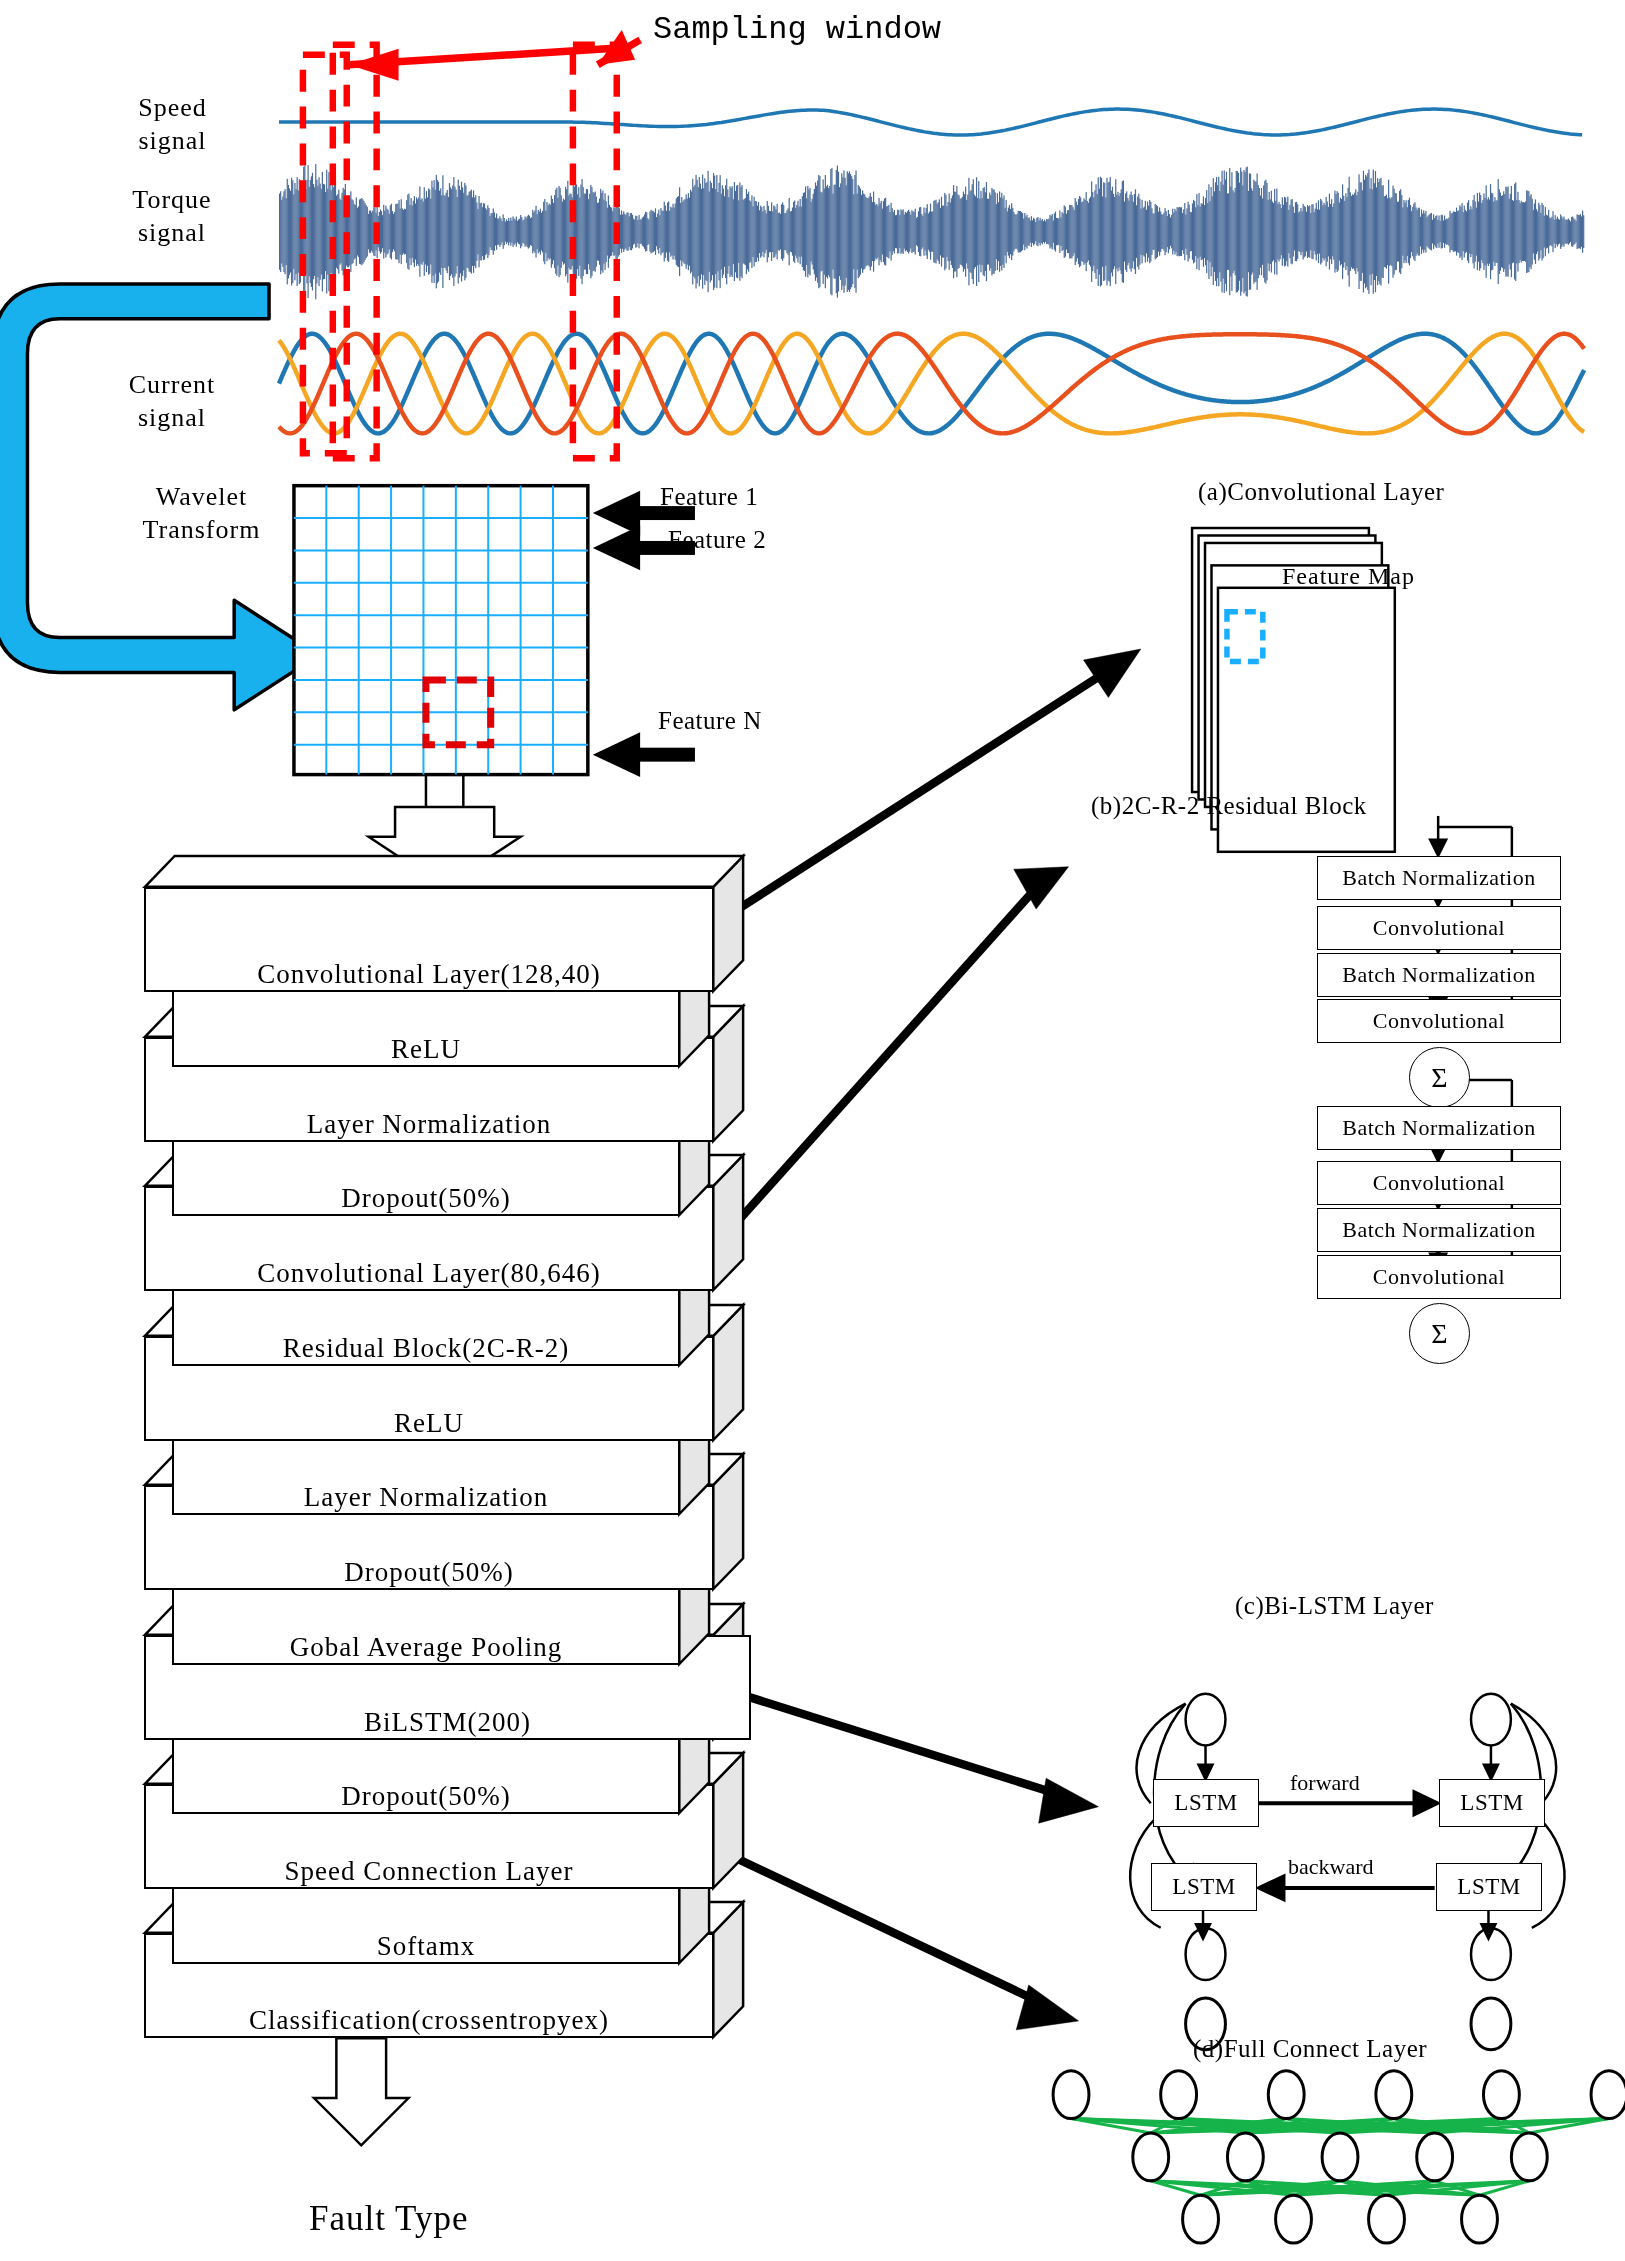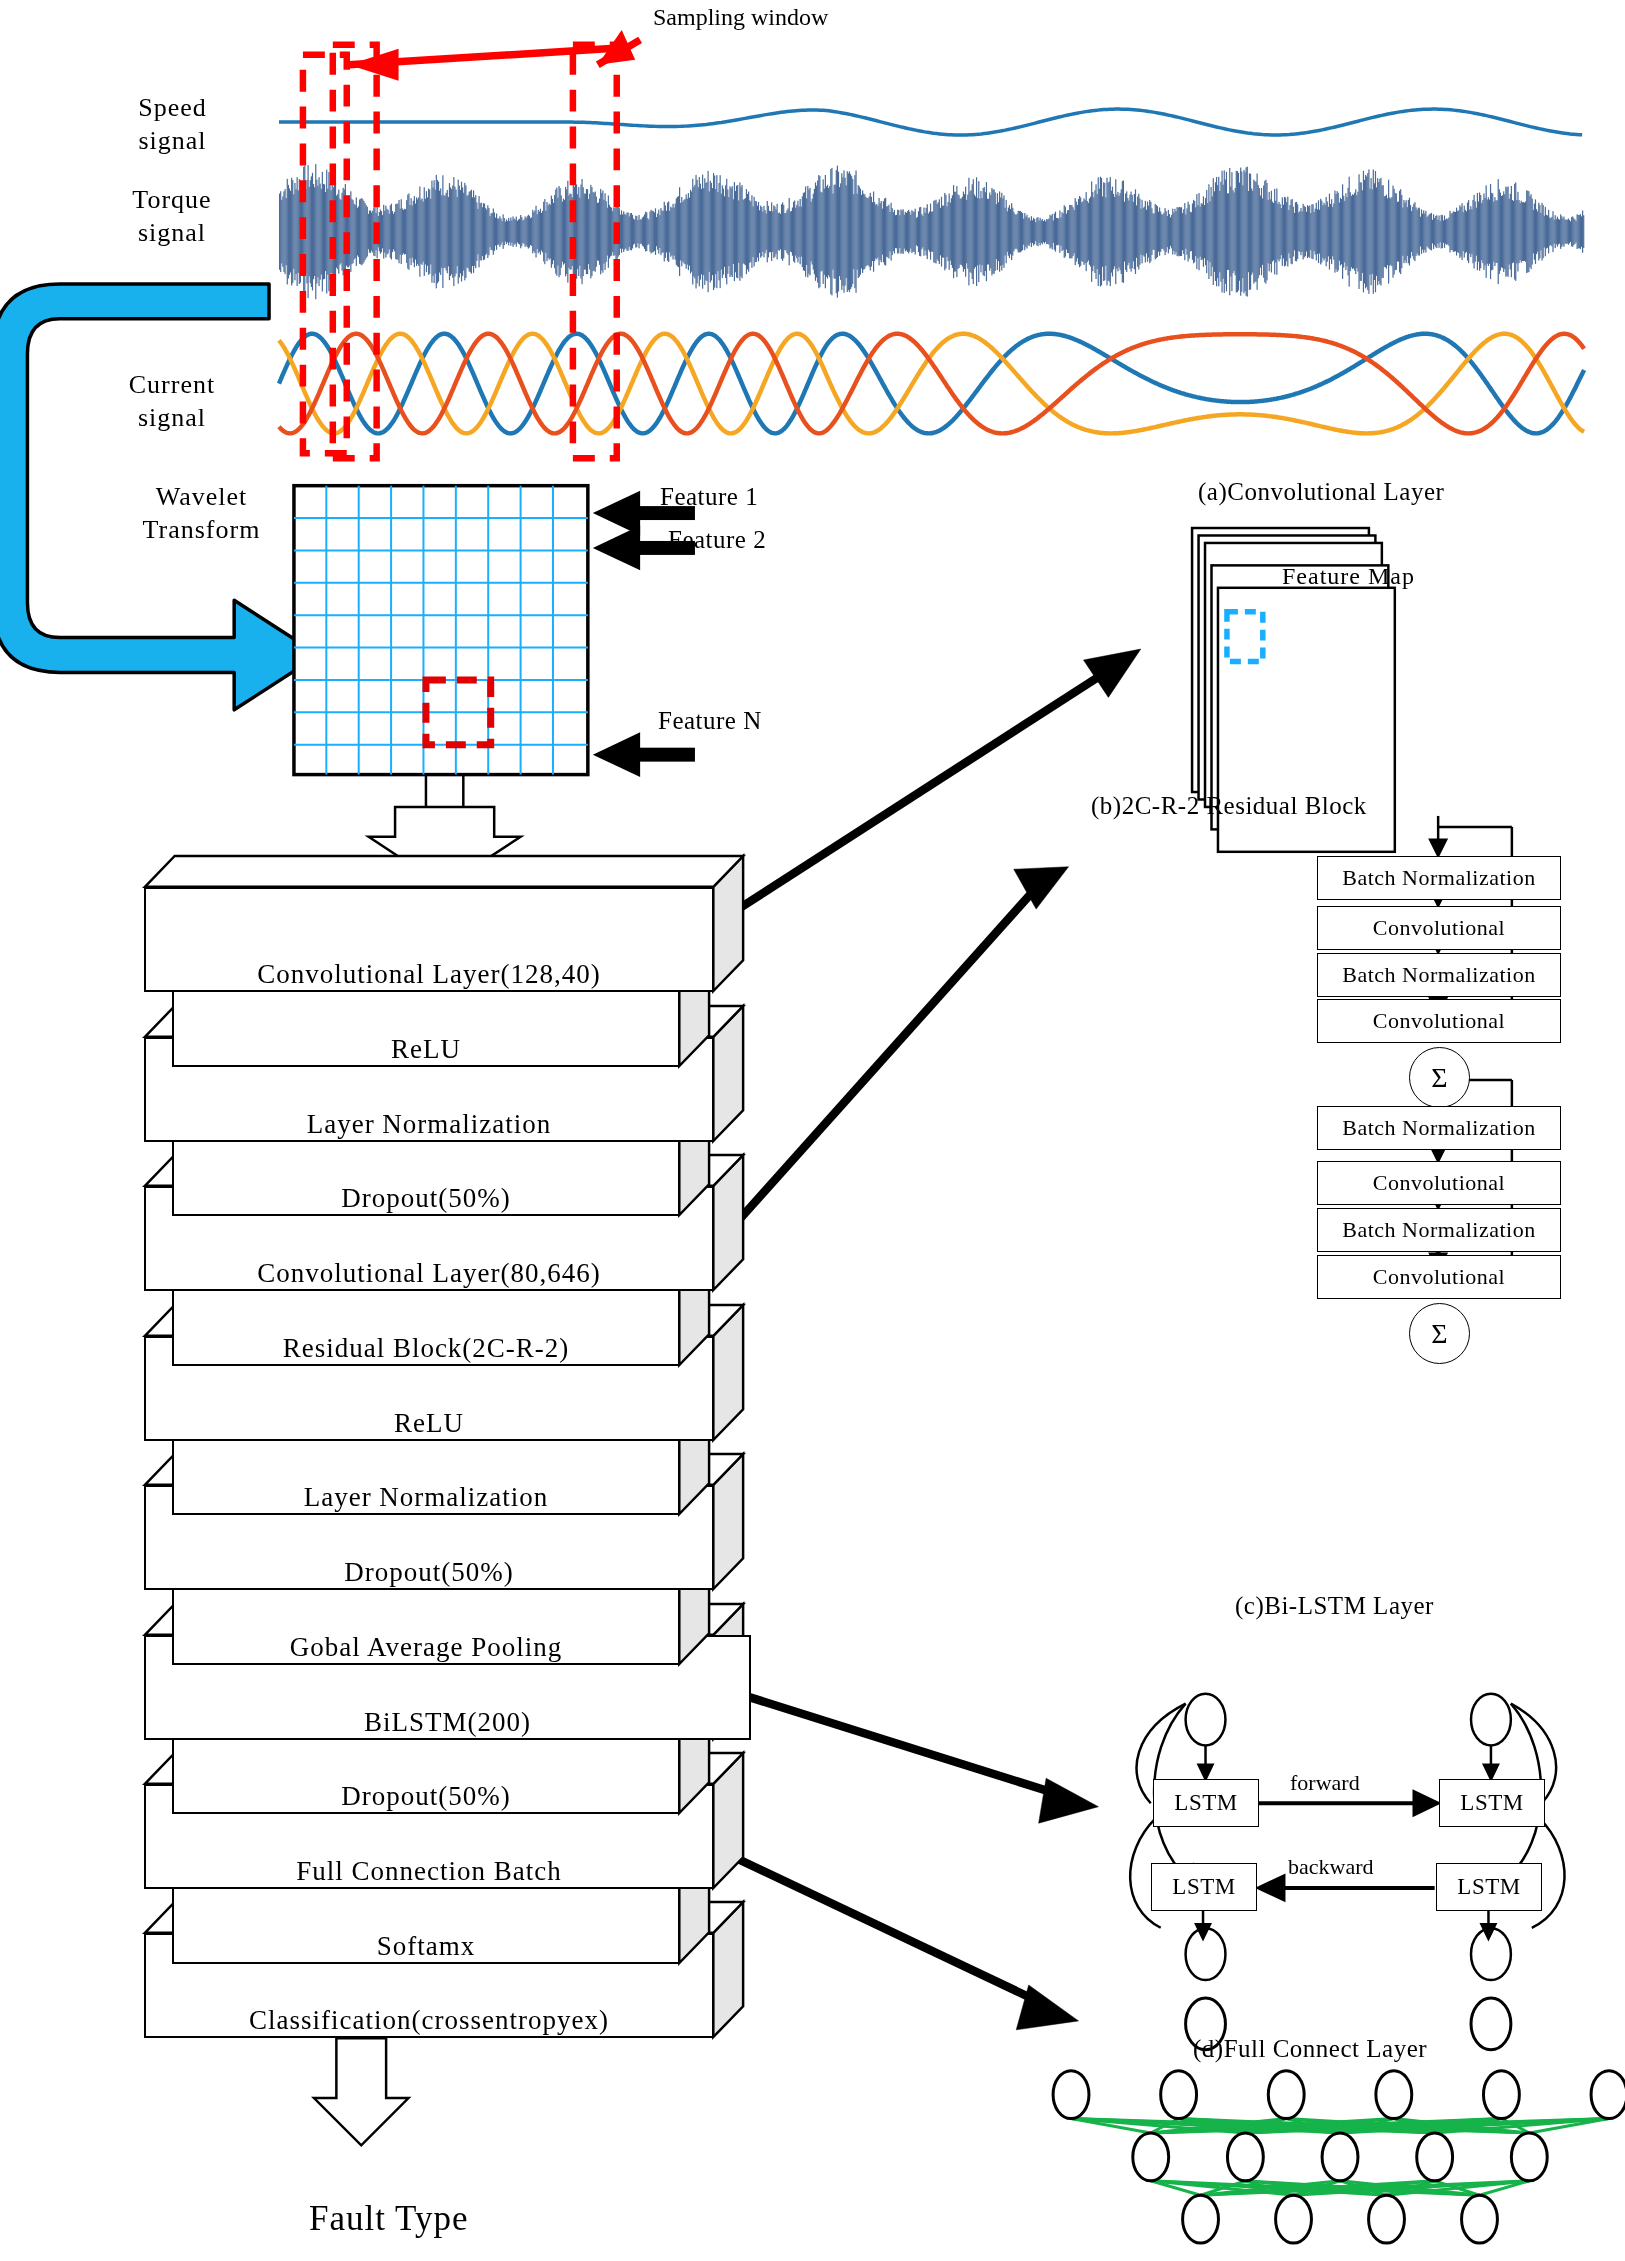--- a/index.html
+++ b/index.html
@@ -1492,21 +1492,21 @@
         <ellipse cx="2993" cy="4063" rx="40" ry="52"></ellipse>
       </g>
   </svg>
 
   <div class="txt siglabel" style="left:115px;top:92px;width:115px;">Speed
 signal</div>
   <div class="txt siglabel" style="left:112px;top:184px;width:120px;">Torque
 signal</div>
   <div class="txt siglabel" style="left:112px;top:369px;width:120px;">Current
 signal</div>
-  <div class="txt" style="left:653px;top:4px;font-size:24px;">Sampling window</div>
+  <div class="txt" style="left:653px;top:11px;font-size:32px;font-family:Liberation Mono, monospace;">Sampling window</div>
 
   <div class="txt siglabel" style="left:127px;top:481px;width:149px;text-align:center;">Wavelet
 Transform</div>
 
   <div class="featlabel" style="left:660px;top:483px;">Feature 1</div>
   <div class="featlabel" style="left:668px;top:526px;">Feature 2</div>
   <div class="featlabel" style="left:658px;top:707px;">Feature N</div>
 
   <div class="txt caption" style="left:1198px;top:478px;">(a)Convolutional Layer</div>
   <div class="txt" style="left:1282px;top:563px;font-size:24px;letter-spacing:1px;">Feature Map</div>
@@ -1646,21 +1646,21 @@
         <div class="face">
           <span class="stacklabel">Dropout(50%)</span>
         </div>
       </div>
       <div class="box3d" style="left: 144px; top: 1784px; width: 570px; height: 105px; z-index: 88;">
         <svg width="605" height="139" style="left: 0px; top: -31px;" viewBox="0 0 1215 280">
           <polygon points="1145,62 1205,0 1205,210 1145,272" fill="#e6e6e6" stroke="#000" stroke-width="5"></polygon>
           <polygon points="0,62 60,0 1205,0 1145,62" fill="#ffffff" stroke="#000" stroke-width="5"></polygon>
         </svg>
         <div class="face">
-          <span class="stacklabel">Full Connection Batch</span>
+          <span class="stacklabel">Speed Connection Layer</span>
         </div>
       </div>
       <div class="box3d" style="left: 172px; top: 1859px; width: 508px; height: 105px; z-index: 87;">
         <svg width="543" height="139" style="left: 0px; top: -31px;" viewBox="0 0 1090 280">
           <polygon points="1020,62 1080,0 1080,210 1020,272" fill="#e6e6e6" stroke="#000" stroke-width="5"></polygon>
           <polygon points="0,62 60,0 1080,0 1020,62" fill="#ffffff" stroke="#000" stroke-width="5"></polygon>
         </svg>
         <div class="face">
           <span class="stacklabel">Softamx</span>
         </div>

